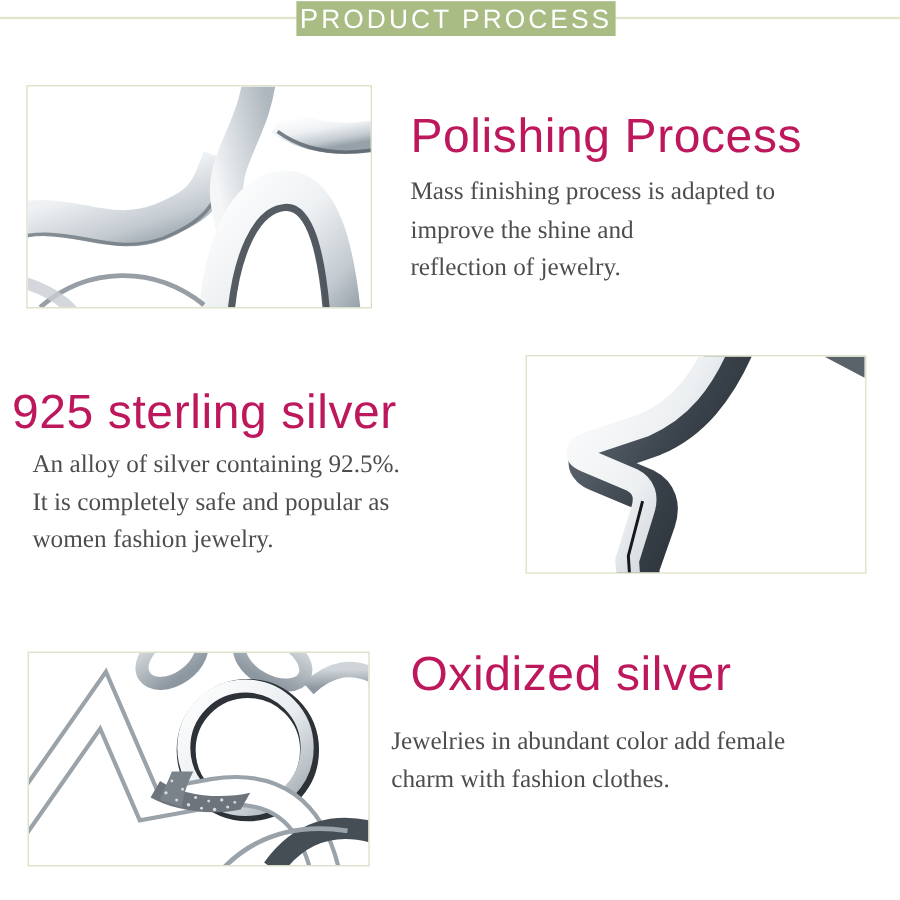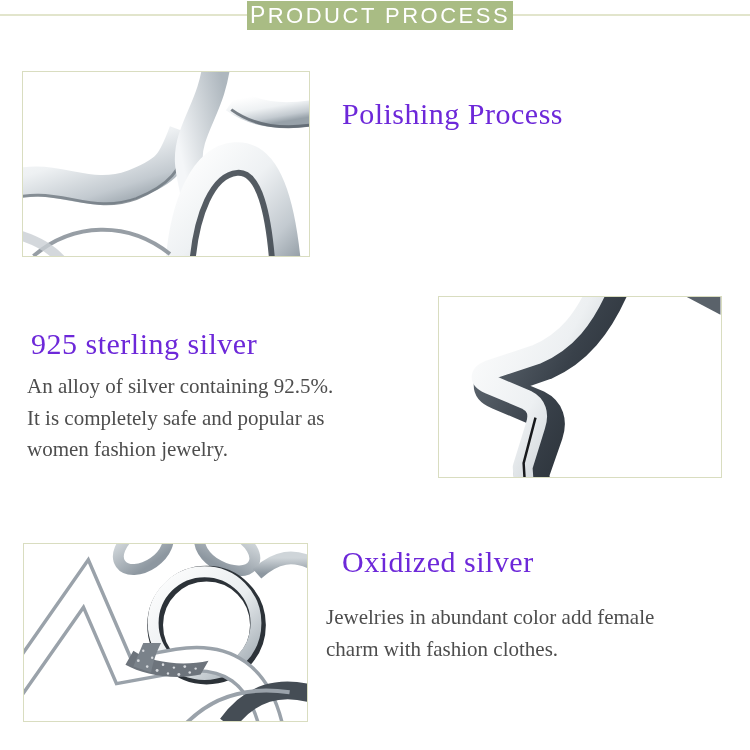--- a/index.html
+++ b/index.html
@@ -22,30 +22,30 @@
 
   
   .img-frame { position:absolute; border:1px solid #d9ddc0; background:#ffffff; overflow:hidden; }
   #img-polishing { left:22px;  top:71px;  width:288px; height:186px; }
   #img-sterling  { left:438px; top:296px; width:284px; height:182px; }
   #img-oxidized  { left:23px;  top:543px; width:285px; height:179px; }
   .img-frame svg { display:block; width:100%; height:100%; }
 
   
   .sec-title {
-    position:absolute; font-size:30px; line-height:36px; color:#6d28d9;
-    font-family:Liberation Serif, serif; letter-spacing:0.5px;
+    position:absolute; font-size:40px; line-height:36px; color:#be185d;
+    font-family:Liberation Sans, sans-serif; letter-spacing:0.5px;
   }
   .sec-body {
     position:absolute; font-size:21px; line-height:31.5px; color:#4d4d4d;
     white-space:pre-line; font-family:"Liberation Serif","DejaVu Serif",serif;
   }
   #title-polishing { left:342px; top:96px;  }
   #body-polishing  { left:342px; top:144px; }
-  #title-sterling  { left:31px;  top:326px; }
+  #title-sterling  { left:10px;  top:326px; }
   #body-sterling   { left:27px;  top:371px; }
   #title-oxidized  { left:342px; top:544px; }
   #body-oxidized   { left:326px; top:602px; }
 </style>
 </head>
 <body>
 
 <div class="page">
 
   <div class="header-rule"></div>
@@ -77,20 +77,23 @@
       <path d="M 210,38 C 232,54 260,60 300,52" fill="none" stroke="#59626a" stroke-width="3" opacity="0.8"></path>
 
       <path d="M 158,200 C 162,132 184,88 214,86 C 246,84 260,132 266,200" fill="none" stroke="url(#g1a)" stroke-width="30"></path>
       <path d="M 170,200 C 174,142 192,104 216,102 C 238,100 248,142 252,200" fill="none" stroke="#424a52" stroke-width="6" opacity="0.9"></path>
 
       <path d="M 10,186 C 50,152 105,150 148,184" fill="none" stroke="#7d868e" stroke-width="4" opacity="0.8"></path>
       <path d="M -15,162 C 10,168 30,178 42,195" fill="none" stroke="#c9ced3" stroke-width="10" opacity="0.8"></path>
     </svg>
   </div>
   <div class="sec-title" id="title-polishing">Polishing Process</div>
+  <div class="sec-body" id="body-polishing">Mass finishing process is adapted to
+improve the shine and
+reflection of jewelry.</div>
 
   <div class="sec-title" id="title-sterling">925 sterling silver</div>
   <div class="sec-body" id="body-sterling">An alloy of silver containing 92.5%.
 It is completely safe and popular as
 women fashion jewelry.</div>
   <div class="img-frame" id="img-sterling" aria-label="macro photo of sterling silver star pendant edge">
     <svg viewBox="0 0 284 182">
       <defs>
         <linearGradient id="g2a" x1="0" y1="0" x2="1" y2="1">
           <stop offset="0" stop-color="#ffffff"></stop>

